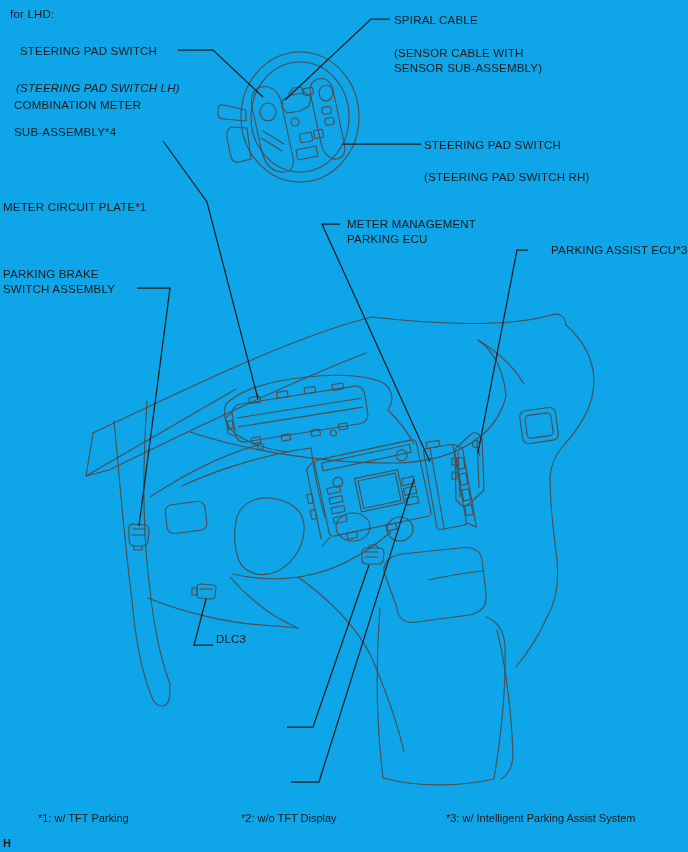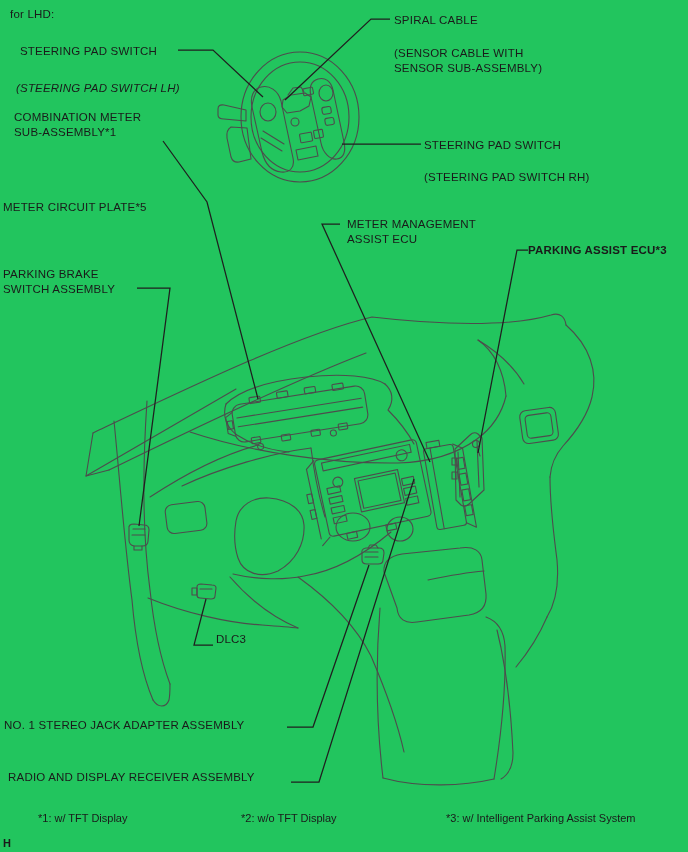--- a/index.html
+++ b/index.html
@@ -1,16 +1,16 @@
 <!DOCTYPE html>
 <html><head>
 <meta charset="utf-8">
 <style>
   html,body{margin:0;padding:0;background:#fff;}
-  .page{position:relative;width:688px;height:852px;background:#22c55e;overflow:hidden;
+  .page{position:relative;width:688px;height:852px;background:#0ea5e9;overflow:hidden;
         font-family:"Liberation Sans", sans-serif;color:#1a1a1a;}
   svg{position:absolute;left:0;top:0;}
   svg path, svg rect, svg ellipse, svg circle, svg line{
       fill:none;stroke:#4d4d4d;stroke-width:1.1;stroke-linecap:round;stroke-linejoin:round;}
   svg .leader{stroke:#1f1f1f;stroke-width:1.25;fill:none;}
   .lbl{position:absolute;white-space:nowrap;font-size:11.5px;letter-spacing:.2px;line-height:14px;}
   .fn{position:absolute;white-space:nowrap;font-size:11px;}
   .marker{position:absolute;font-size:11px;font-weight:bold;}
 </style>
 </head>
@@ -190,44 +190,42 @@
       <polyline class="leader" points="287,727 313,727 369,565"></polyline>
       <polyline class="leader" points="291,782 319,782 414,479"></polyline>
     </g>
   </svg>
 
   <div class="lbl" style="left:10px;top:7px;">for LHD:</div>
 
   <div class="lbl" style="left:20px;top:44px;">STEERING PAD SWITCH</div>
   <div class="lbl" style="left:16px;top:81px;font-style:italic;">(STEERING PAD SWITCH LH)</div>
 
-  <div class="lbl" style="left:14px;top:110px;text-align:center;">COMBINATION METER</div>
-  <div class="lbl" style="left:14px;top:125px;">SUB-ASSEMBLY*1</div>
-
-  <div class="lbl" style="left:3px;top:200px;">METER CIRCUIT PLATE*5</div>
+  <div class="lbl" style="left:14px;top:98px;text-align:center;">COMBINATION METER</div>
+  <div class="lbl" style="left:14px;top:125px;">SUB-ASSEMBLY*4</div>
+
+  <div class="lbl" style="left:3px;top:200px;">METER CIRCUIT PLATE*1</div>
 
   <div class="lbl" style="left:3px;top:267px;">PARKING BRAKE</div>
   <div class="lbl" style="left:3px;top:282px;">SWITCH ASSEMBLY</div>
 
   <div class="lbl" style="left:394px;top:13px;">SPIRAL CABLE</div>
   <div class="lbl" style="left:394px;top:46px;">(SENSOR CABLE WITH</div>
   <div class="lbl" style="left:394px;top:61px;">SENSOR SUB-ASSEMBLY)</div>
 
   <div class="lbl" style="left:424px;top:138px;">STEERING PAD SWITCH</div>
   <div class="lbl" style="left:424px;top:170px;">(STEERING PAD SWITCH RH)</div>
 
   <div class="lbl" style="left:347px;top:217px;">METER MANAGEMENT</div>
-  <div class="lbl" style="left:347px;top:232px;">ASSIST ECU</div>
-
-  <div class="lbl" style="left:528px;top:243px;font-weight:bold;">PARKING ASSIST ECU*3</div>
+  <div class="lbl" style="left:347px;top:232px;">PARKING ECU</div>
+
+  <div class="lbl" style="left:551px;top:243px;">PARKING ASSIST ECU*3</div>
 
   <div class="lbl" style="left:216px;top:632px;">DLC3</div>
 
-  <div class="lbl" style="left:4px;top:718px;">NO. 1 STEREO JACK ADAPTER ASSEMBLY</div>
-
-  <div class="lbl" style="left:8px;top:770px;">RADIO AND DISPLAY RECEIVER ASSEMBLY</div>
-
-  <div class="fn" style="left:38px;top:812px;">*1: w/ TFT Display</div>
+
+
+  <div class="fn" style="left:38px;top:812px;">*1: w/ TFT Parking</div>
   <div class="fn" style="left:241px;top:812px;">*2: w/o TFT Display</div>
   <div class="fn" style="left:446px;top:812px;">*3: w/ Intelligent Parking Assist System</div>
 
   <div class="marker" style="left:3px;top:837px;">H</div>
 </div>
 
 </body></html>

